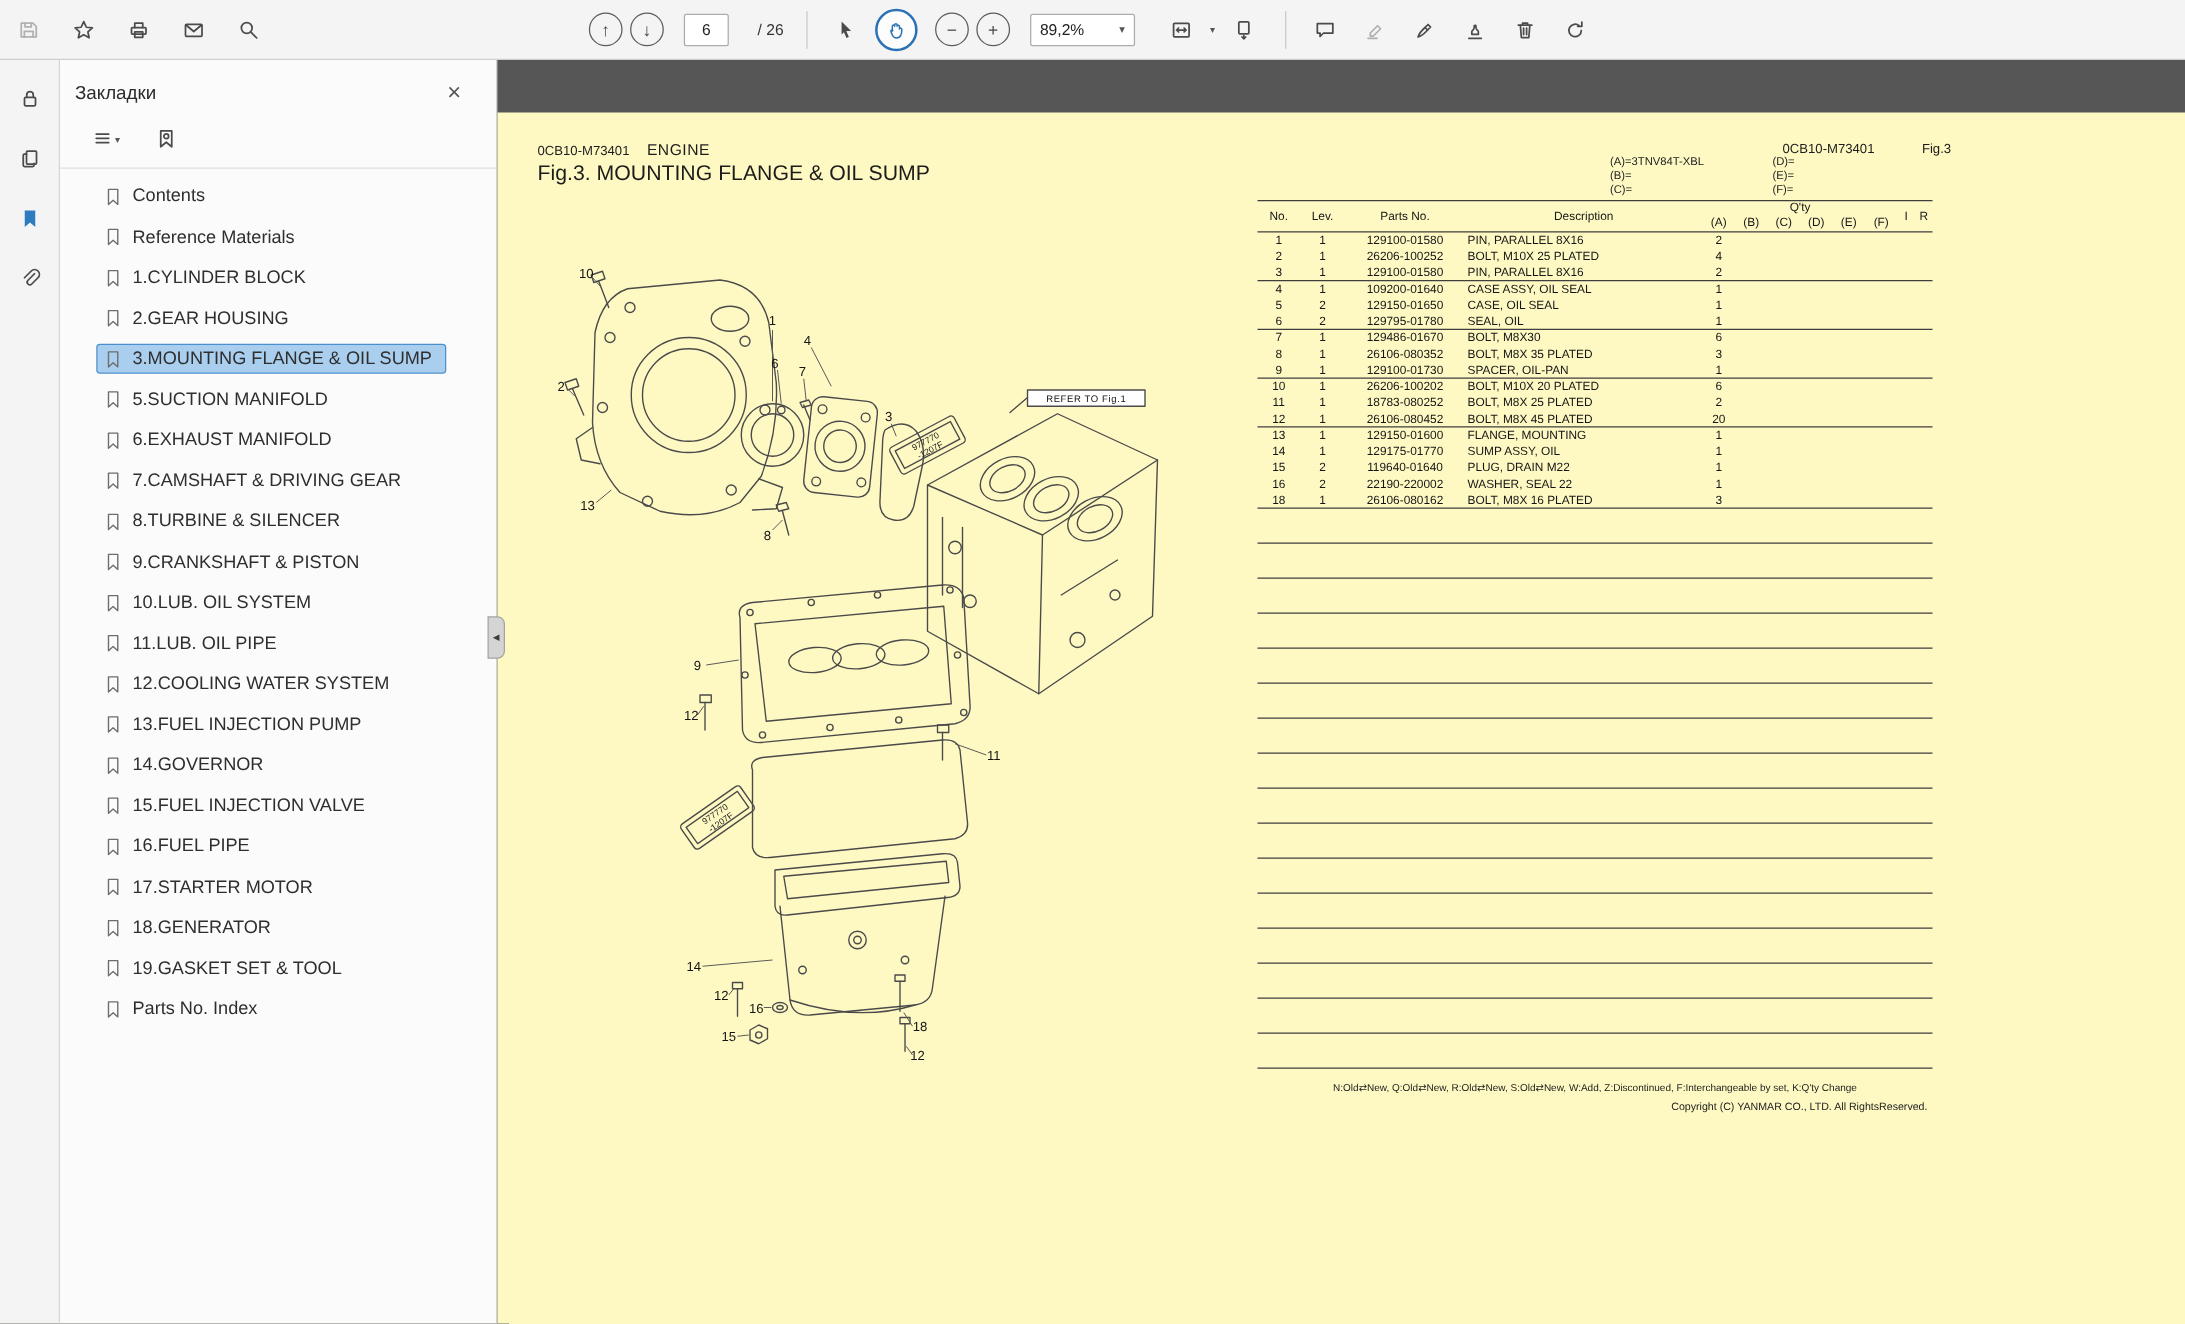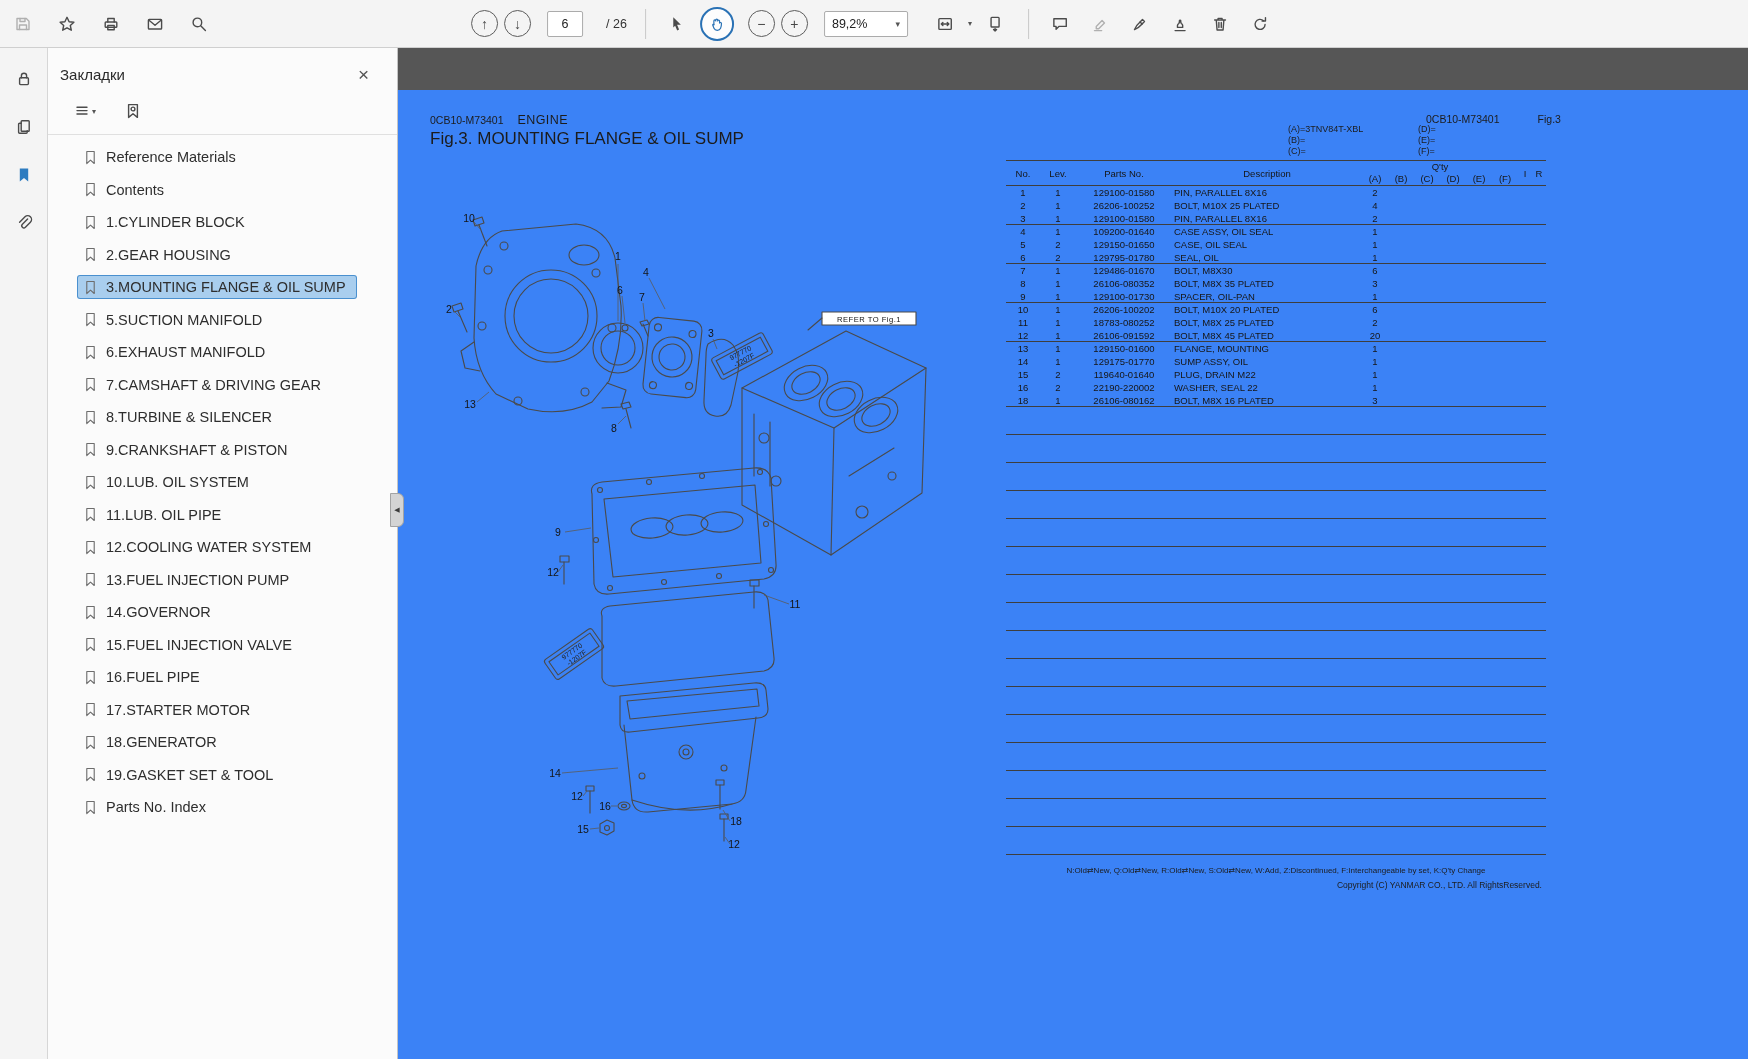--- a/index.html
+++ b/index.html
@@ -48,21 +48,21 @@
   .sb-close { font-size: 19px; color: #555; line-height: 1; }
   .sb-tools { display: flex; align-items: center; gap: 18px; padding: 4px 12px 10px 22px; border-bottom: 1px solid #e0e0e0; }
   .sb-tools .tbtn { width: 30px; height: 26px; }
   .bm-list { flex: 1; overflow: hidden; padding-top: 6px; }
   .bm-row { height: 32.5px; display: flex; align-items: center; padding-left: 30px; cursor: pointer; }
   .bm-inner { display: flex; align-items: center; gap: 9px; padding: 3px 10px 3px 6px; border-radius: 2px; }
   .bm-row.selected .bm-inner { background: #a9ceee; box-shadow: 0 0 0 1px #4a90cf; }
   .bm-label { font-size: 14.5px; color: #2e2e2e; white-space: nowrap; }
 
   .main { flex: 1; position: relative; background: #565656; min-width: 0; }
-  .page { position: absolute; left: 0; top: 42px; right: 0; bottom: 0; background: #3b82f6; color: #1c1c1c; }
+  .page { position: absolute; left: 0; top: 42px; right: 0; bottom: 0; background: #fef9c3; color: #1c1c1c; }
   .collapse-tab { position: absolute; left: -8px; top: 445px; width: 14px; height: 34px; background: #d4d4d4;
     border: 1px solid #a3a3a3; border-radius: 0 6px 6px 0; display: flex; align-items: center; justify-content: center;
     font-size: 7px; color: #3c3c3c; cursor: pointer; z-index: 6; }
 
   
   .hdr-left { position: absolute; left: 32px; top: 23px; display: flex; align-items: baseline; gap: 14px; }
   .hdr-left .code { font-size: 10.5px; }
   .hdr-left .engine { font-size: 12.5px; letter-spacing: .4px; }
   .fig-title { position: absolute; left: 32px; top: 39px; font-size: 17px; }
   .hdr-right { position: absolute; left: 1028px; top: 23px; font-size: 10.5px; display: flex; gap: 38px; }
@@ -263,29 +263,29 @@
               <circle cx="9" cy="7" r="1.9"></circle>
             </svg>
         </button>
       </div>
       <div class="bm-list" id="bookmark-list">
           <div class="bm-row">
     <span class="bm-inner">
       <svg width="13" height="15" viewBox="0 0 14 16">
                 <path d="M3,1.5 h8 v13 l-4,-3.6 -4,3.6 z" fill="none" stroke="#6d6d6d" stroke-width="1.2" stroke-linejoin="round"></path>
               </svg>
+      <span class="bm-label">Contents</span>
+    </span>
+  </div>
+          <div class="bm-row">
+    <span class="bm-inner">
+      <svg width="13" height="15" viewBox="0 0 14 16">
+                <path d="M3,1.5 h8 v13 l-4,-3.6 -4,3.6 z" fill="none" stroke="#6d6d6d" stroke-width="1.2" stroke-linejoin="round"></path>
+              </svg>
       <span class="bm-label">Reference Materials</span>
-    </span>
-  </div>
-          <div class="bm-row">
-    <span class="bm-inner">
-      <svg width="13" height="15" viewBox="0 0 14 16">
-                <path d="M3,1.5 h8 v13 l-4,-3.6 -4,3.6 z" fill="none" stroke="#6d6d6d" stroke-width="1.2" stroke-linejoin="round"></path>
-              </svg>
-      <span class="bm-label">Contents</span>
     </span>
   </div>
           <div class="bm-row">
     <span class="bm-inner">
       <svg width="13" height="15" viewBox="0 0 14 16">
                 <path d="M3,1.5 h8 v13 l-4,-3.6 -4,3.6 z" fill="none" stroke="#6d6d6d" stroke-width="1.2" stroke-linejoin="round"></path>
               </svg>
       <span class="bm-label">1.CYLINDER BLOCK</span>
     </span>
   </div>
@@ -560,21 +560,21 @@
               <div class="prow">
     <span class="c-no">11</span>
     <span class="c-lev">1</span>
     <span class="c-parts">18783-080252</span>
     <span class="c-desc">BOLT, M8X 25 PLATED</span>
     <span class="c-qa">2</span>
   </div>
               <div class="prow group-end">
     <span class="c-no">12</span>
     <span class="c-lev">1</span>
-    <span class="c-parts">26106-091592</span>
+    <span class="c-parts">26106-080452</span>
     <span class="c-desc">BOLT, M8X 45 PLATED</span>
     <span class="c-qa">20</span>
   </div>
               <div class="prow">
     <span class="c-no">13</span>
     <span class="c-lev">1</span>
     <span class="c-parts">129150-01600</span>
     <span class="c-desc">FLANGE, MOUNTING</span>
     <span class="c-qa">1</span>
   </div>

